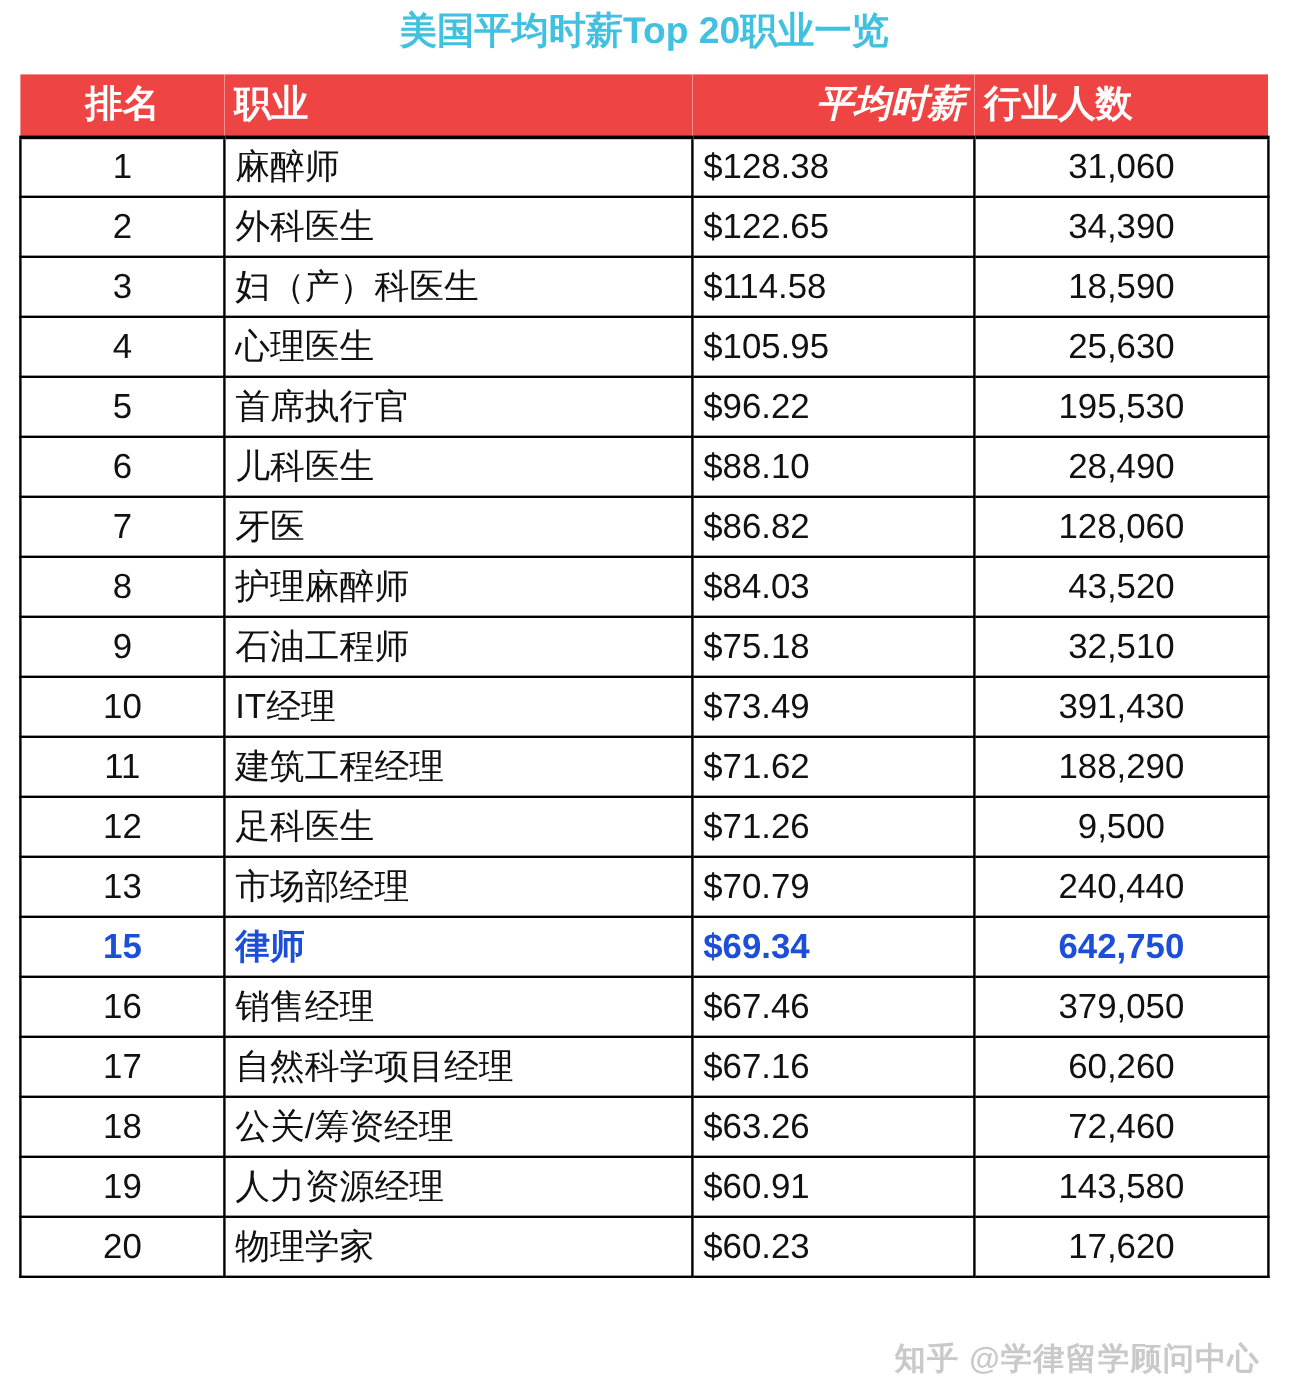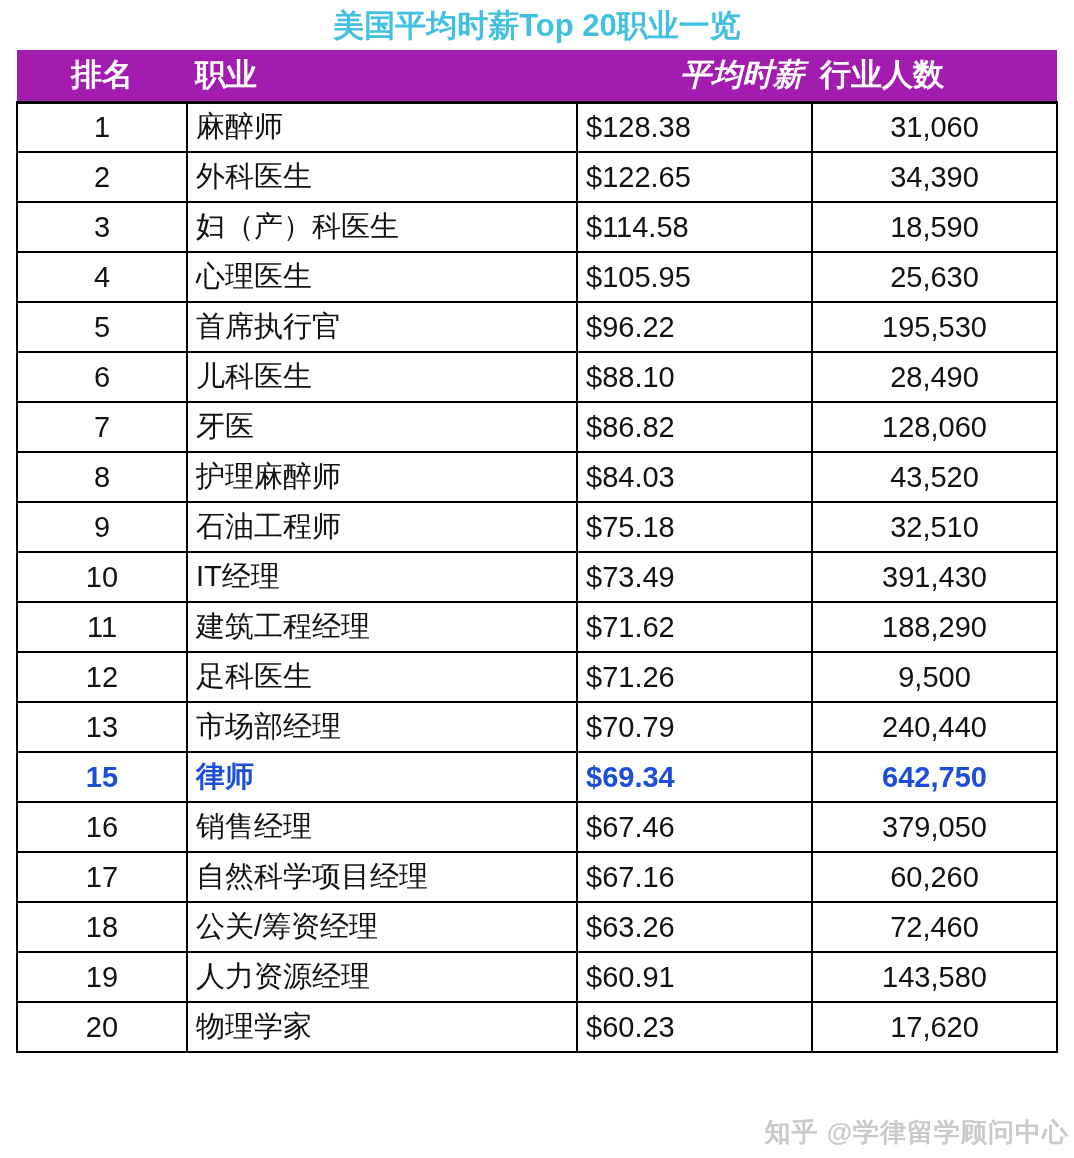--- a/index.html
+++ b/index.html
@@ -20,21 +20,21 @@
     position: relative;
     background: #ffffff;
   }
   .title {
     text-align: center;
     color: #41c0e0;
     font-size: 31px;
     font-weight: bold;
     letter-spacing: 0px;
     padding-top: 6px;
-    padding-bottom: 4px;
+    padding-bottom: 16px;
     line-height: 40px;
     font-family: "Liberation Sans", "DejaVu Sans", sans-serif;
   }
   table.data-table {
     border-collapse: collapse;
     width: 1040px;
     margin: 0 auto;
     table-layout: fixed;
   }
   table.data-table th, table.data-table td {
@@ -42,21 +42,21 @@
     height: 50px;
     padding: 0 8px;
     font-size: 29px;
     color: #111111;
     background: #ffffff;
     box-sizing: border-box;
     white-space: nowrap;
     overflow: hidden;
   }
   table.data-table thead th {
-    background: #a21caf;
+    background: #ef4444;
     color: #ffffff;
     font-weight: bold;
     font-size: 31px;
     border-top: none;
     border-left: none;
     border-right: none;
     border-bottom: 3px solid #000000;
     height: 52px;
   }
   .col-rank { width: 170px; text-align: center; }
@@ -68,21 +68,21 @@
   thead .col-job  { text-align: left; padding-left: 14px; }
   thead .col-wage { text-align: right; font-style: italic; }
   thead .col-emp  { text-align: left; padding-right: 14px; }
 
   tr.highlight td {
     color: #1d4ed8;
     font-weight: bold;
   }
   .watermark {
     position: absolute;
-    right: 5px;
+    right: 24px;
     bottom: 8px;
     font-size: 26px;
     color: #c9c9c9;
     font-weight: bold;
     letter-spacing: 1px;
     pointer-events: none;
     font-family: "Liberation Sans", "DejaVu Sans", sans-serif;
   }
 </style>
 </head>

